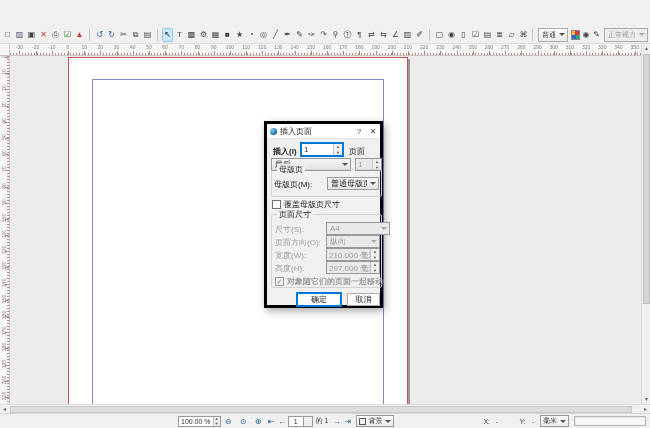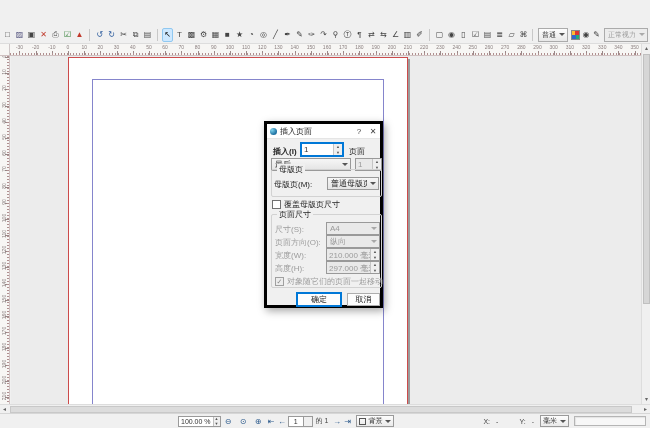--- a/index.html
+++ b/index.html
@@ -396,21 +396,21 @@
 
     <div class="checkbox-row" style="left:5px; top:75px;">
       <span class="cbox"></span>
       <span class="cb-label">覆盖母版页尺寸</span>
     </div>
 
     <div class="group" style="left:4px; top:90px; width:111px; height:74px;">
       <span class="group-legend">页面尺寸</span>
 
       <div class="dlg-label disabled" style="left:3px; top:9px;">尺寸(S):</div>
-      <div class="combo disabled" style="left:54px; top:7px; width:54px;">
+      <div class="combo disabled" style="left:54px; top:7px; width:64px;">
         <span>A4</span>
         <span class="caret"></span>
       </div>
 
       <div class="dlg-label disabled" style="left:3px; top:22px;">页面方向(O):</div>
       <div class="combo disabled" style="left:54px; top:20px; width:54px;">
         <span>纵向</span>
         <span class="caret"></span>
       </div>
 
@@ -425,21 +425,21 @@
 
       <div class="dlg-label disabled" style="left:3px; top:48px;">高度(H):</div>
       <div class="dspin disabled" style="left:54px; top:46px; width:54px;">
         <span class="val">297.000 毫米</span>
         <span class="arrows">
             <span>▲</span>
             <span>▼</span>
           </span>
       </div>
 
-      <div class="checkbox-row" style="left:3px; top:61px;">
+      <div class="checkbox-row" style="left:3px; top:61px;font-weight:bold;">
         <span class="cbox checked disabled">✓</span>
         <span class="cb-label disabled">对象随它们的页面一起移动</span>
       </div>
     </div>
 
     <div class="dlg-button default" style="left:30px; top:169px; width:44px;">确定</div>
     <div class="dlg-button" style="left:80px; top:169px; width:33px;">取消</div>
   </div>
 
 </div>

